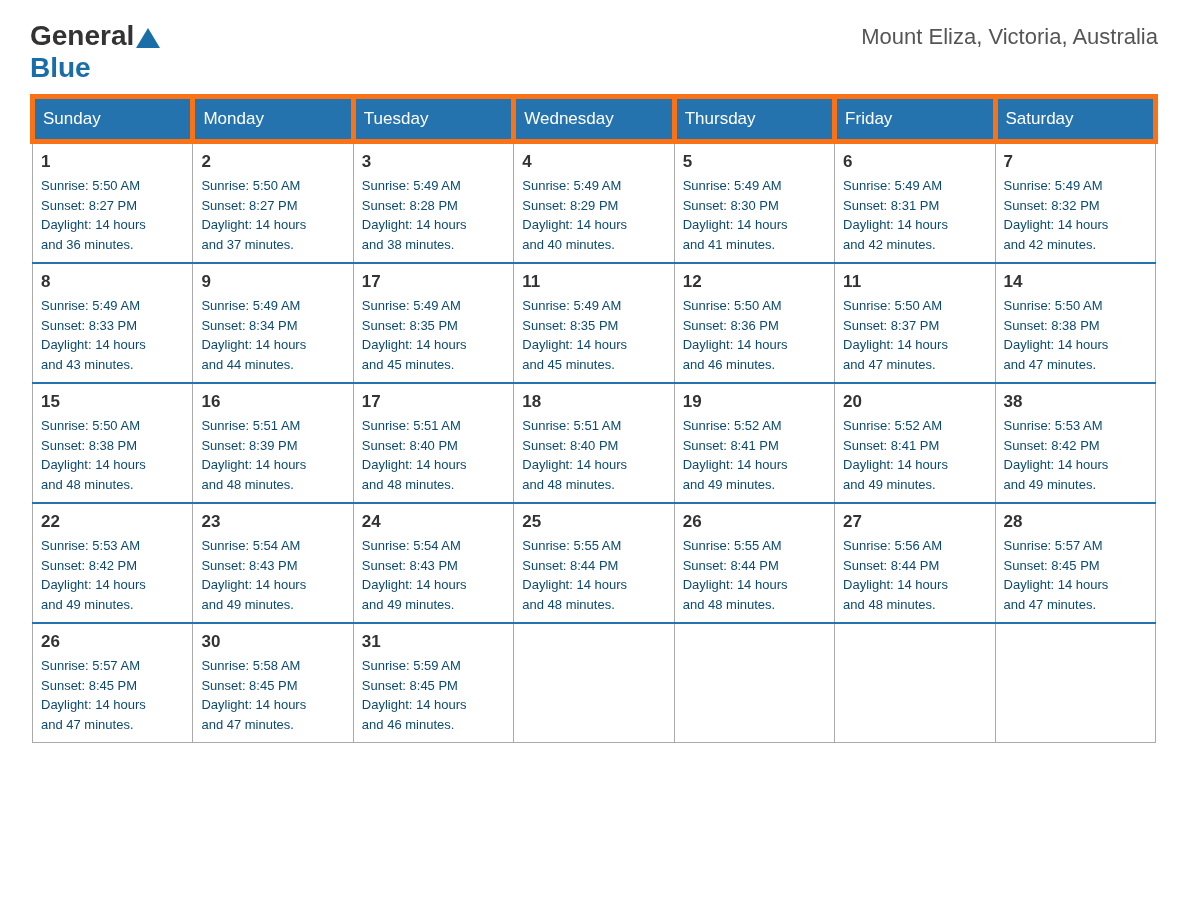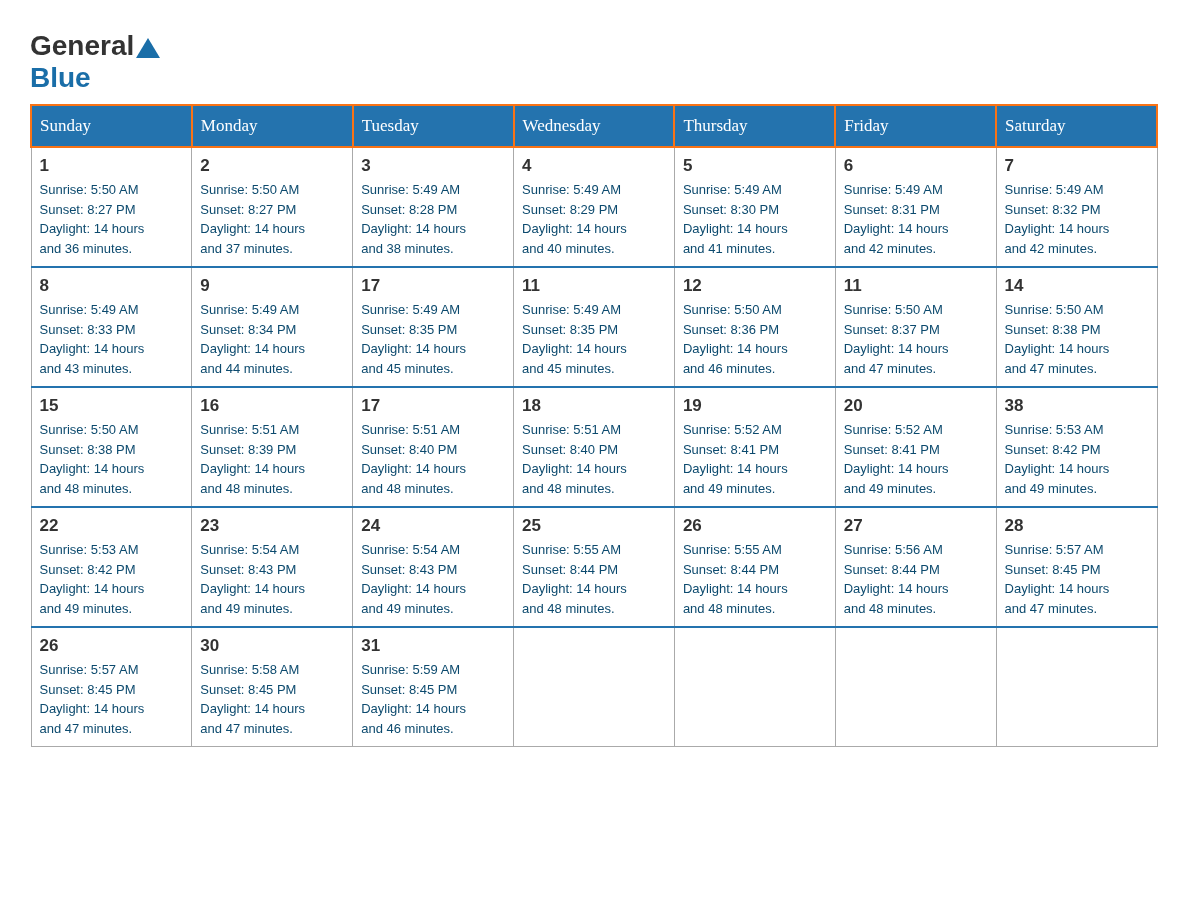--- a/index.html
+++ b/index.html
@@ -20,21 +20,20 @@
       display: flex;
       flex-direction: column;
       align-items: flex-start;
     }
     .logo-text {
       display: flex;
       align-items: center;
       font-size: 28px;
       font-weight: bold;
       color: #333;
-      margin-top: 10px;
     }
     .logo-general { color: #333; }
     .logo-triangle {
       width: 0;
       height: 0;
       border-left: 12px solid transparent;
       border-right: 12px solid transparent;
       border-bottom: 20px solid #1a6ea8;
       display: inline-block;
       margin: 0 2px;
@@ -65,22 +64,21 @@
       border-collapse: collapse;
       margin-top: 10px;
     }
     .calendar th {
       background-color: #2473ae;
       color: #fff;
       padding: 10px 8px;
       text-align: left;
       font-size: 17px;
       font-weight: normal;
-      border: 2px solid #f97316;
-      font-family: Liberation Serif, serif;
+      border: 5px solid #f97316;
     }
     .calendar td {
       vertical-align: top;
       padding: 8px;
       border: 1px solid #aaa;
       width: calc(100% / 7);
       min-height: 110px;
     }
     .day-num {
       font-size: 17px;
@@ -108,20 +106,21 @@
   <div class="logo">
     <div class="logo-text">
       <span class="logo-general">General</span>
       <span class="logo-triangle"></span>
     </div>
     <div>
       <span class="logo-blue">Blue</span>
     </div>
   </div>
   <div class="title-area">
+    <div class="location-title">Mount Eliza, Victoria, Australia</div>
   </div>
 </div>
 
 <table class="calendar">
   <thead>
     <tr>
       <th>Sunday</th>
       <th>Monday</th>
       <th>Tuesday</th>
       <th>Wednesday</th>

